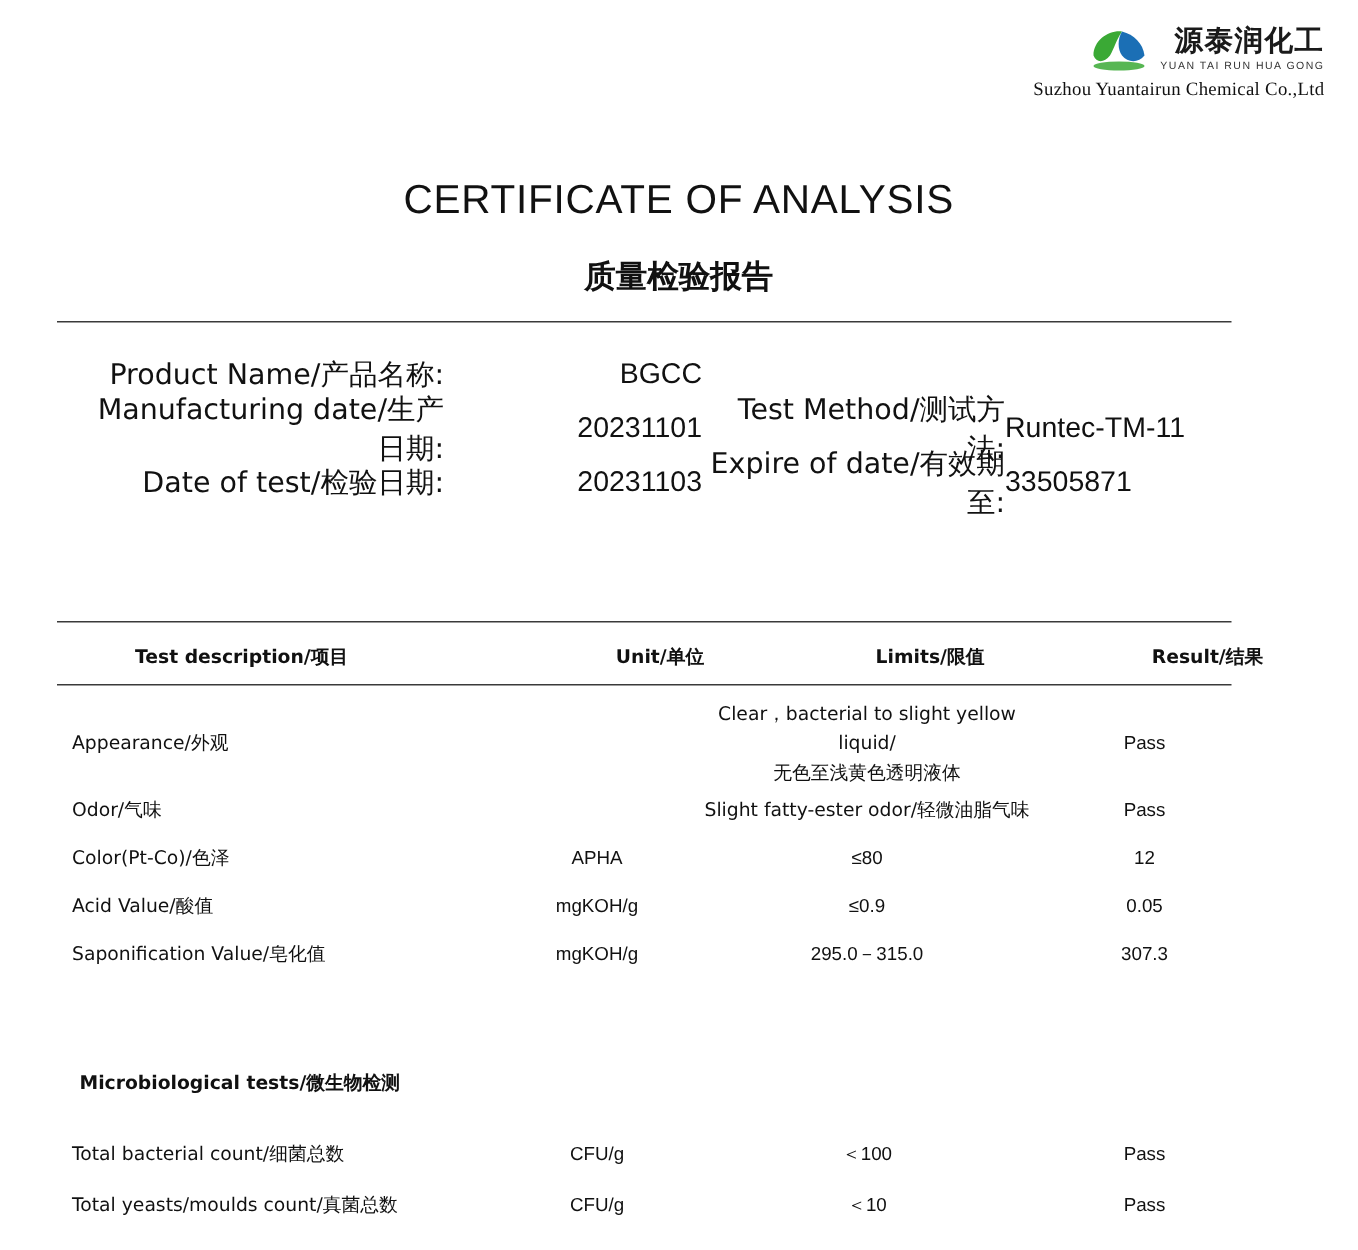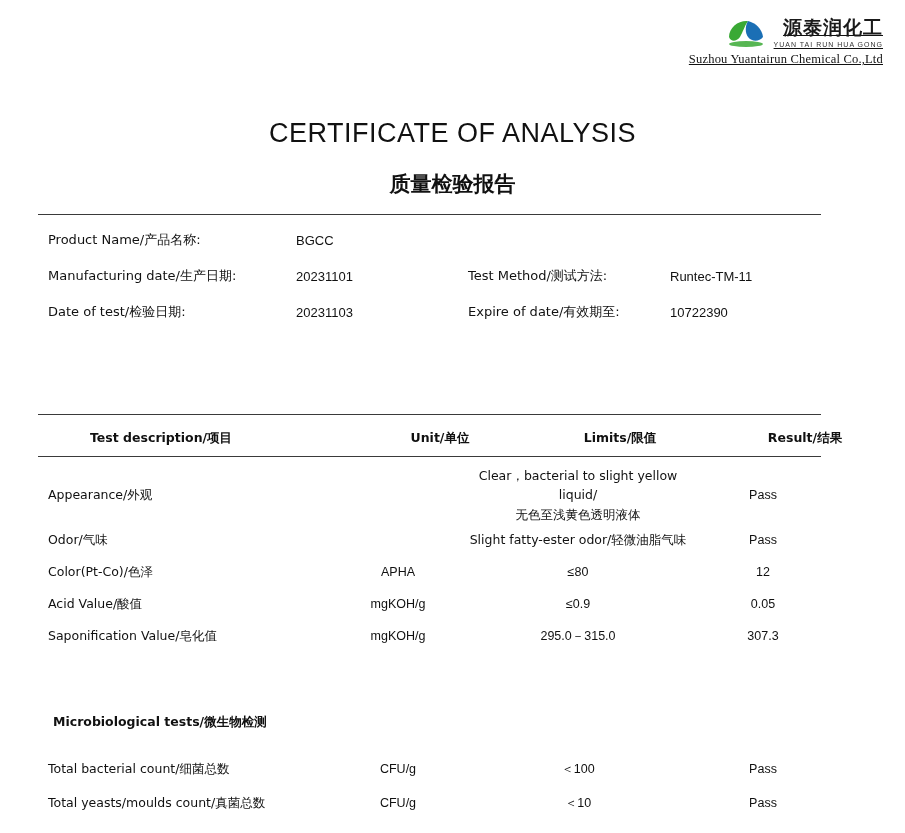--- a/index.html
+++ b/index.html
@@ -21,21 +21,20 @@
     height: 833px;
     box-sizing: border-box;
   }
 
   
   .header {
     position: absolute;
     top: 18px;
     right: 22px;
     text-align: right;
-    text-decoration: underline;
   }
   .logo-row {
     display: flex;
     align-items: center;
     justify-content: flex-end;
     gap: 8px;
   }
   .logo-mark {
     width: 40px;
     height: 30px;
@@ -97,23 +96,24 @@
     width: 783px;
     border-top: 1px solid #3a3a3a;
   }
   .rule-top { top: 214px; }
   .rule-tbl-top { top: 414px; }
   .rule-tbl-head { top: 456px; }
 
   .info {
     position: absolute;
     left: 48px;
-    top: 222px;
+    top: 232px;
     width: 790px;
-    font-size: 13px;
+    font-size: 19px;
+    text-align: right;
   }
   .info-row {
     display: flex;
     height: 36px;
     align-items: center;
   }
   .lab {
     width: 248px;
     color: #111111;
   }
@@ -221,21 +221,21 @@
     <div class="info-row">
       <span class="lab cn">Manufacturing date/生产日期:</span>
       <span class="val">20231101</span>
       <span class="lab2 cn">Test Method/测试方法:</span>
       <span class="val2">Runtec-TM-11</span>
     </div>
     <div class="info-row">
       <span class="lab cn">Date of test/检验日期:</span>
       <span class="val">20231103</span>
       <span class="lab2 cn">Expire of date/有效期至:</span>
-      <span class="val2">10722390</span>
+      <span class="val2">33505871</span>
     </div>
   </div>
 
   <div class="rule rule-tbl-top"></div>
 
   <div class="tbl">
     <div class="tbl-head">
       <span class="c-desc cn">Test description/项目</span>
       <span class="c-unit cn">Unit/单位</span>
       <span class="c-lim cn">Limits/限值</span>

